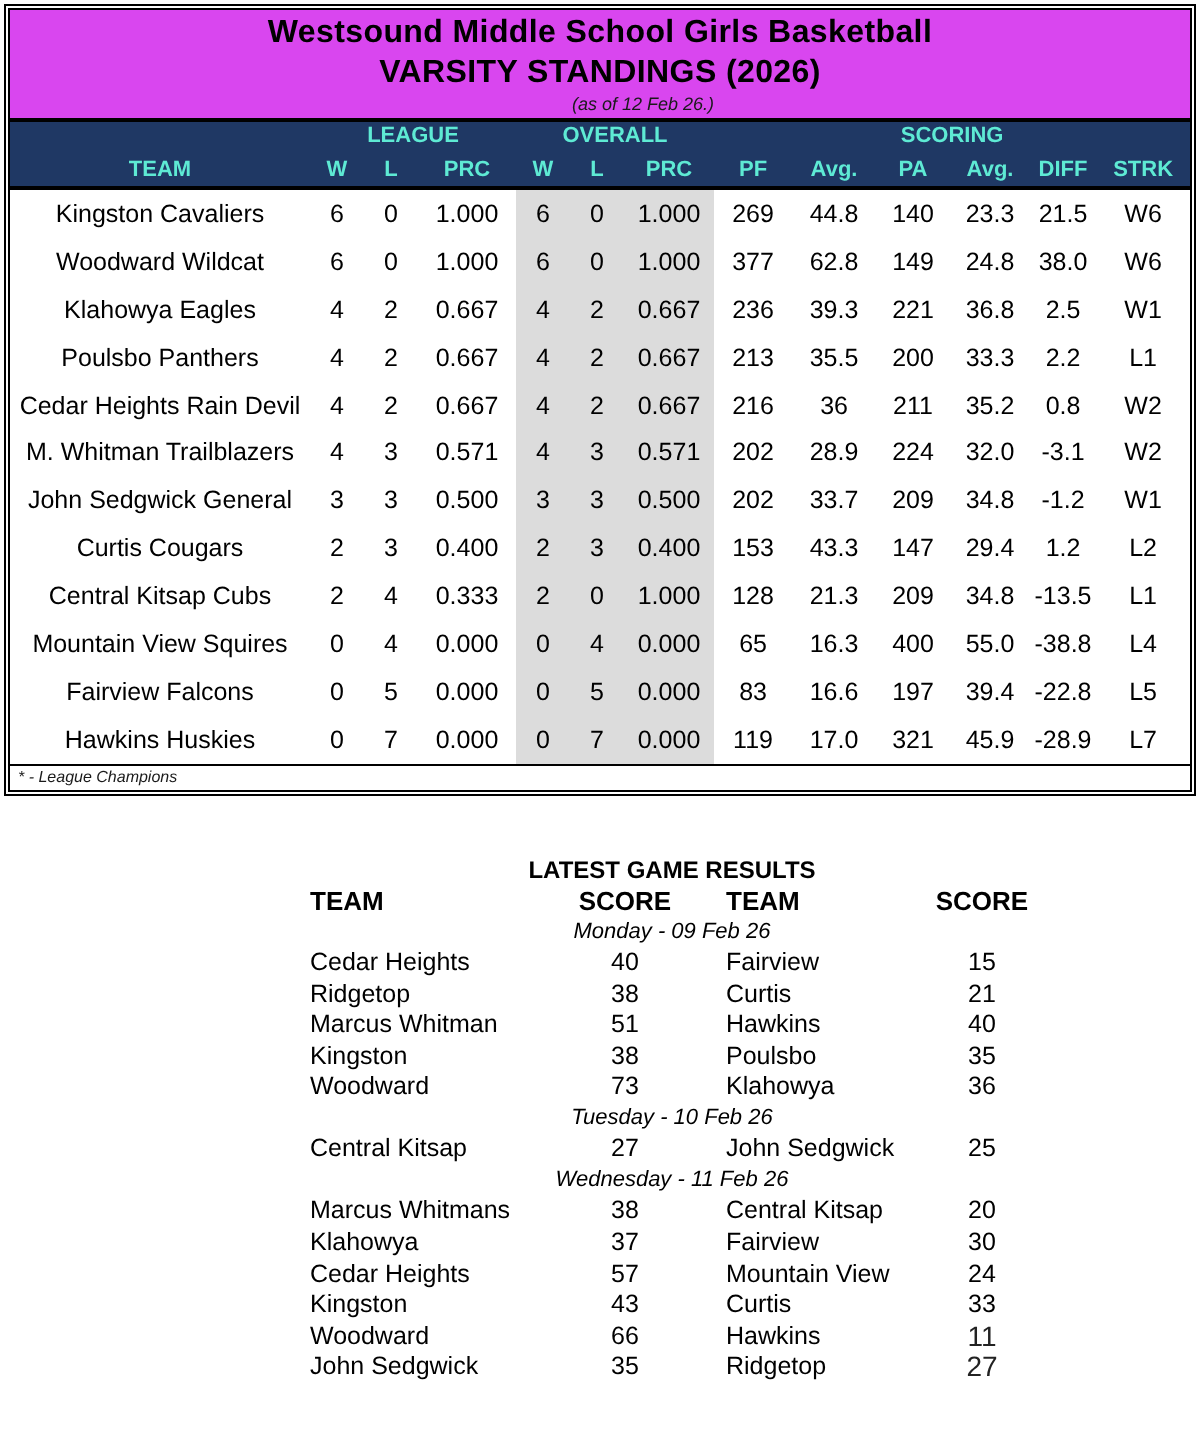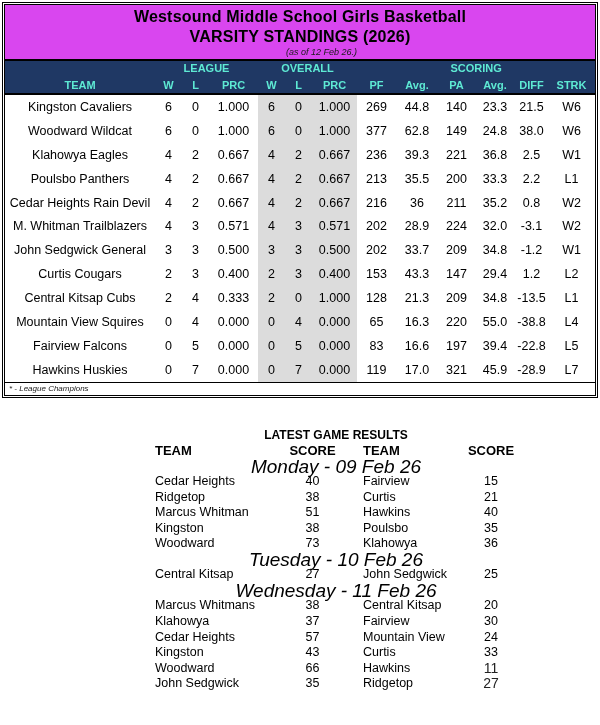--- a/index.html
+++ b/index.html
@@ -39,21 +39,21 @@
 
   
   .results{position:absolute;top:427px;left:155px;width:362px;}
   .results-title{text-align:center;font-weight:bold;font-size:12px;height:16px;line-height:16px;}
   .rrow{display:grid;grid-template-columns:115px 85px 110px 52px;height:15.55px;line-height:15.4px;font-size:12.5px;}
   .rrow.hdr{font-weight:bold;font-size:13px;}
   .c1{text-align:left;}
   .c2{text-align:center;}
   .c3{text-align:left;padding-left:8px;}
   .c4{text-align:center;}
-  .day-label{text-align:center;font-style:italic;font-size:19px;height:15.55px;line-height:15.4px;}
+  .day-label{text-align:center;font-style:italic;font-size:11px;height:15.55px;line-height:15.4px;}
   .sm{font-size:14px;line-height:15.4px;color:#222;}
 </style>
 </head>
 <body>
 
 <div class="page">
 
   <div class="standings-box">
     <div class="title-block">
       <div class="title-line">Westsound Middle School Girls Basketball</div>
@@ -239,21 +239,21 @@
           <tr>
             <td class="team">Mountain View Squires</td>
             <td>0</td>
             <td>4</td>
             <td>0.000</td>
             <td class="shade">0</td>
             <td class="shade">4</td>
             <td class="shade">0.000</td>
             <td>65</td>
             <td>16.3</td>
-            <td>220</td>
+            <td>400</td>
             <td>55.0</td>
             <td>-38.8</td>
             <td>L4</td>
           </tr>
           <tr>
             <td class="team">Fairview Falcons</td>
             <td>0</td>
             <td>5</td>
             <td>0.000</td>
             <td class="shade">0</td>

